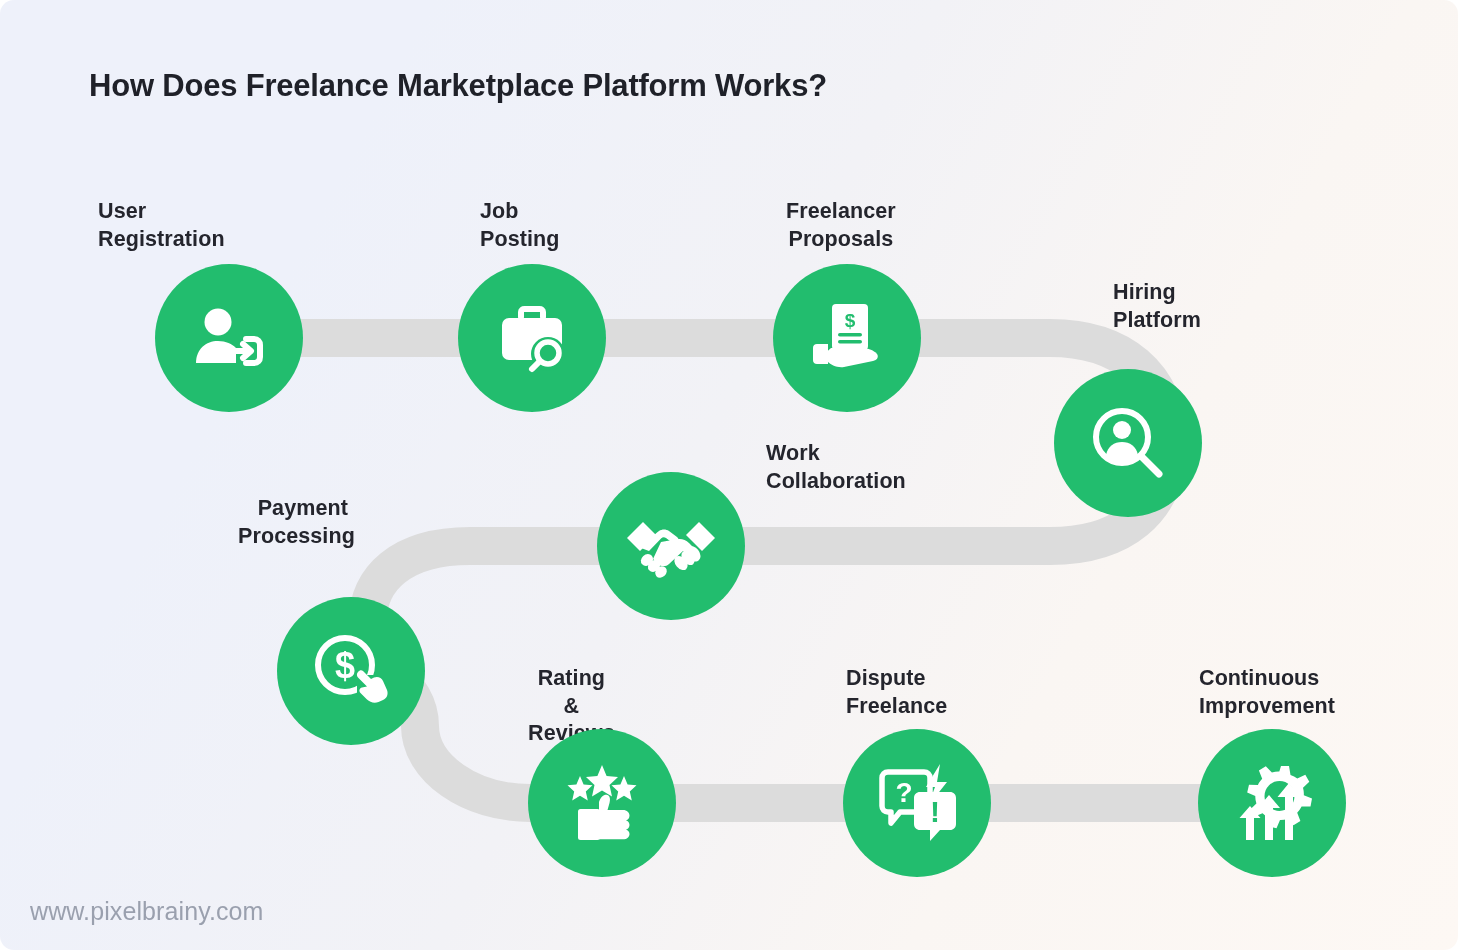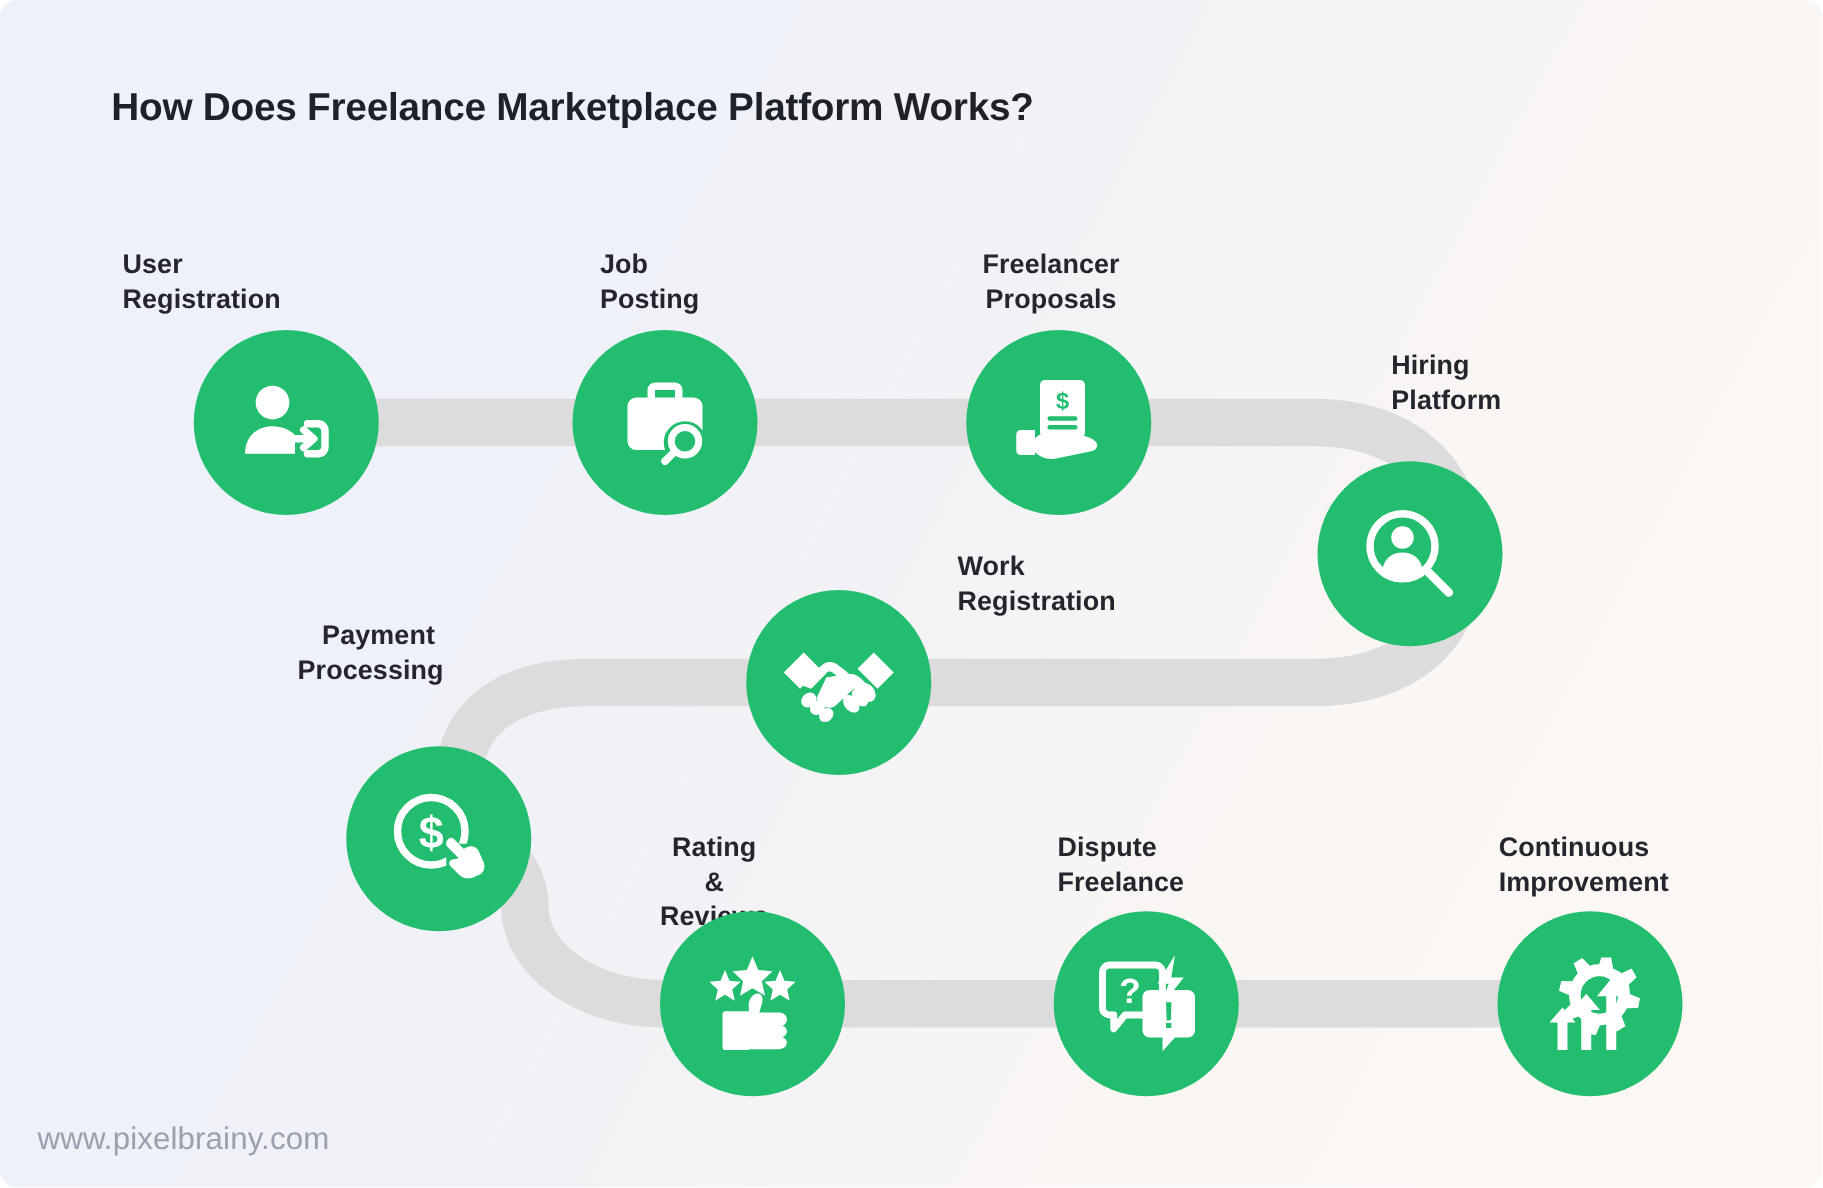--- a/index.html
+++ b/index.html
@@ -173,21 +173,21 @@
         <circle cx="36" cy="29" r="9" fill="#ffffff"></circle>
         <path d="M20 54 C22 45 28 41 36 41 C44 41 50 45 52 54
                  C47.5 58.5 42 61 36 61 C30 61 24.5 58.5 20 54 Z" fill="#ffffff"></path>
         <line x1="55" y1="55" x2="73" y2="73" stroke="#ffffff" stroke-width="7" stroke-linecap="round"></line>
       </svg>
     </div>
   </div>
 
   <div class="node">
     <div class="node-label" style="left:766px; top:440px;">Work
-Registration</div>
+Collaboration</div>
     <div class="node-circle" style="left:597px; top:472px; width:148px; height:148px; background:#22bd6e;">
       <svg width="92" height="80" viewBox="0 0 92 80">
         <g fill="#ffffff">
 
           <path d="M2 32 L18 16 L31 29 L15 45 Z"></path>
 
           <path d="M90 32 L74 16 L61 29 L77 45 Z"></path>
 
           <path d="M16 42 C22 36 30 28 34 25 C37 23 41 23 44 25 L52 31
                    C54 32.5 54 35 52.5 36.5 C51 38 48.5 38 47 36.5 L41 32

